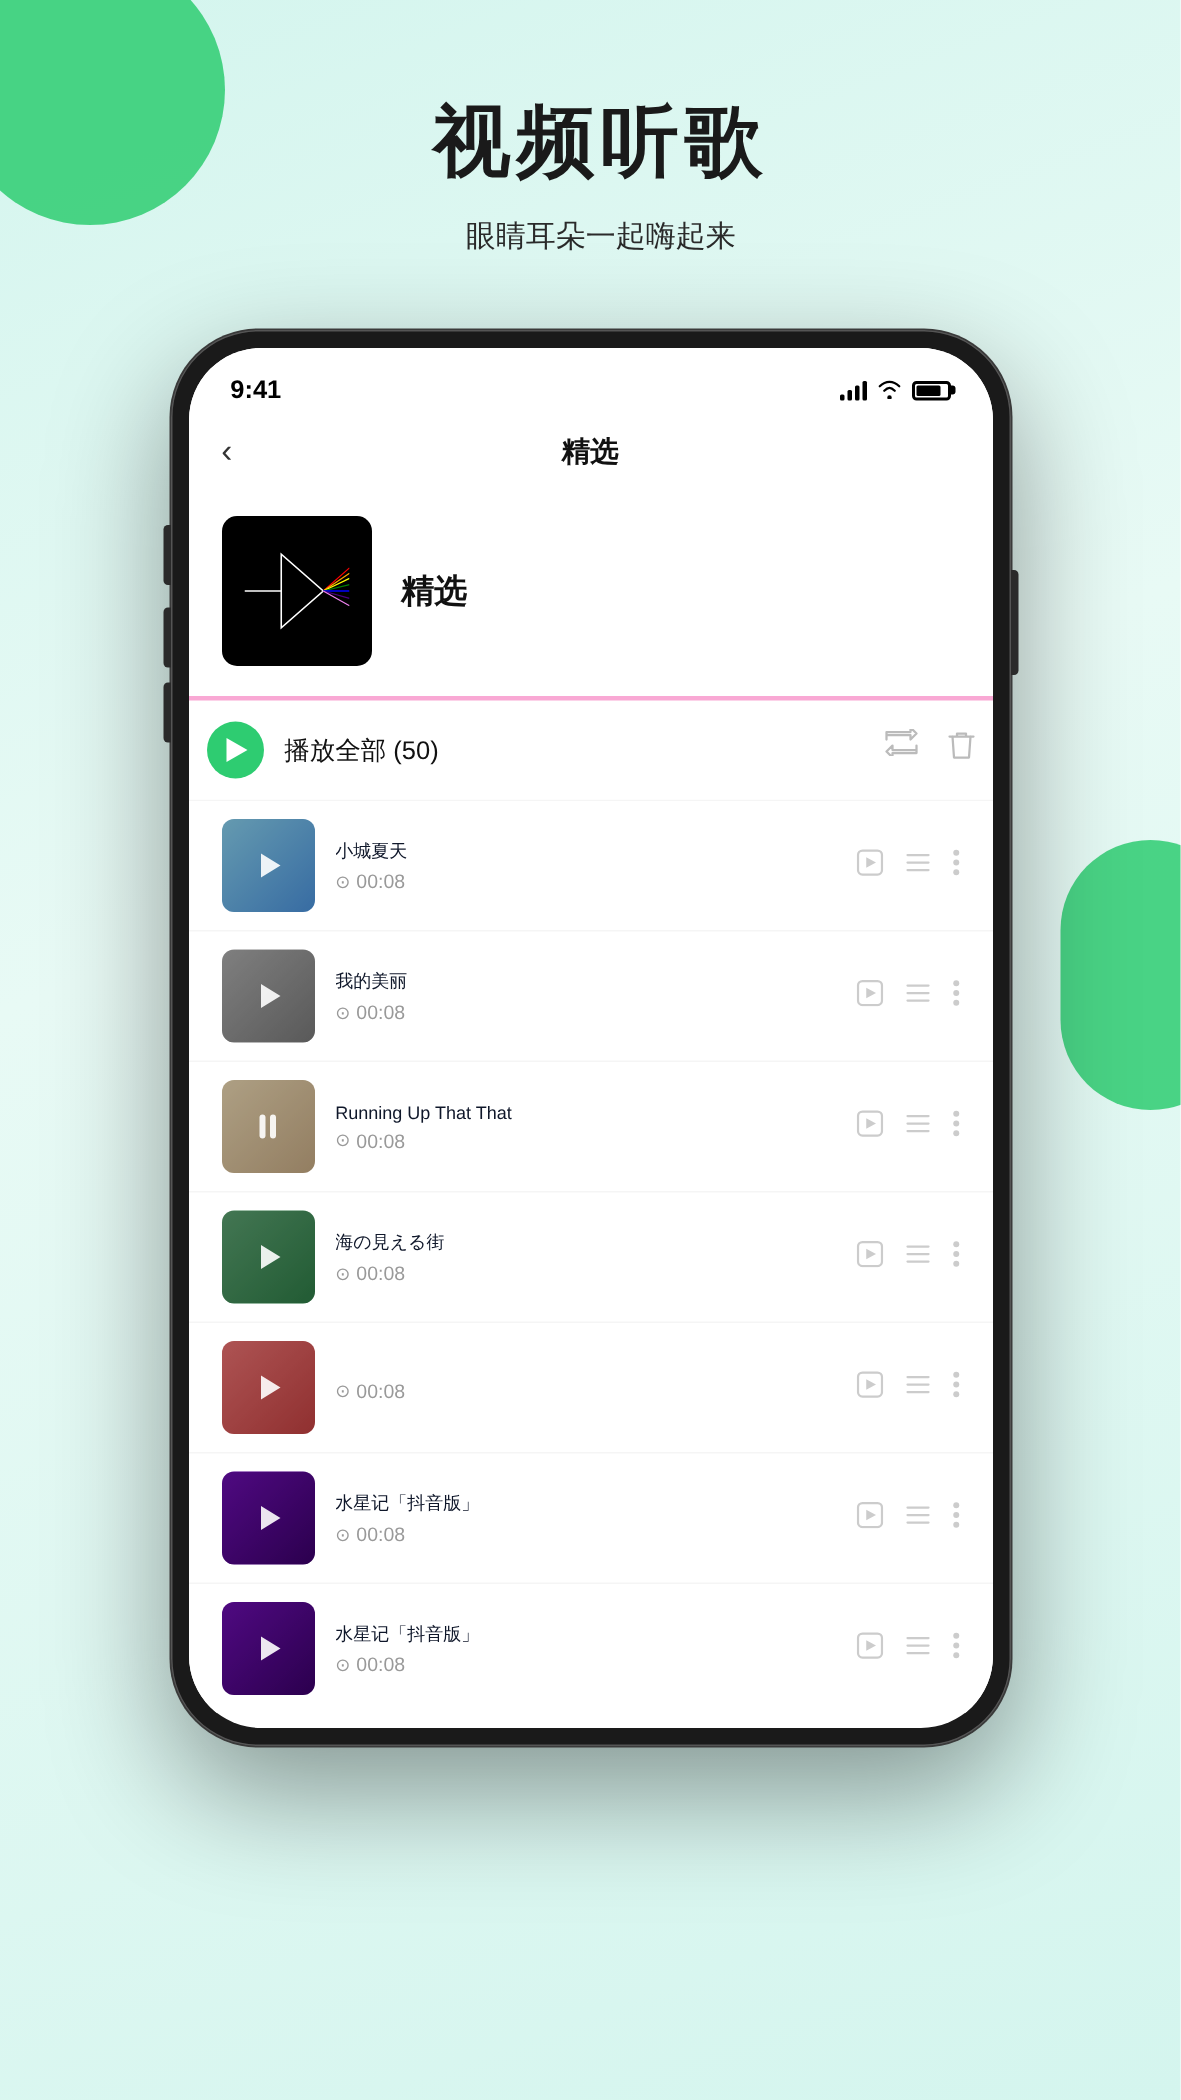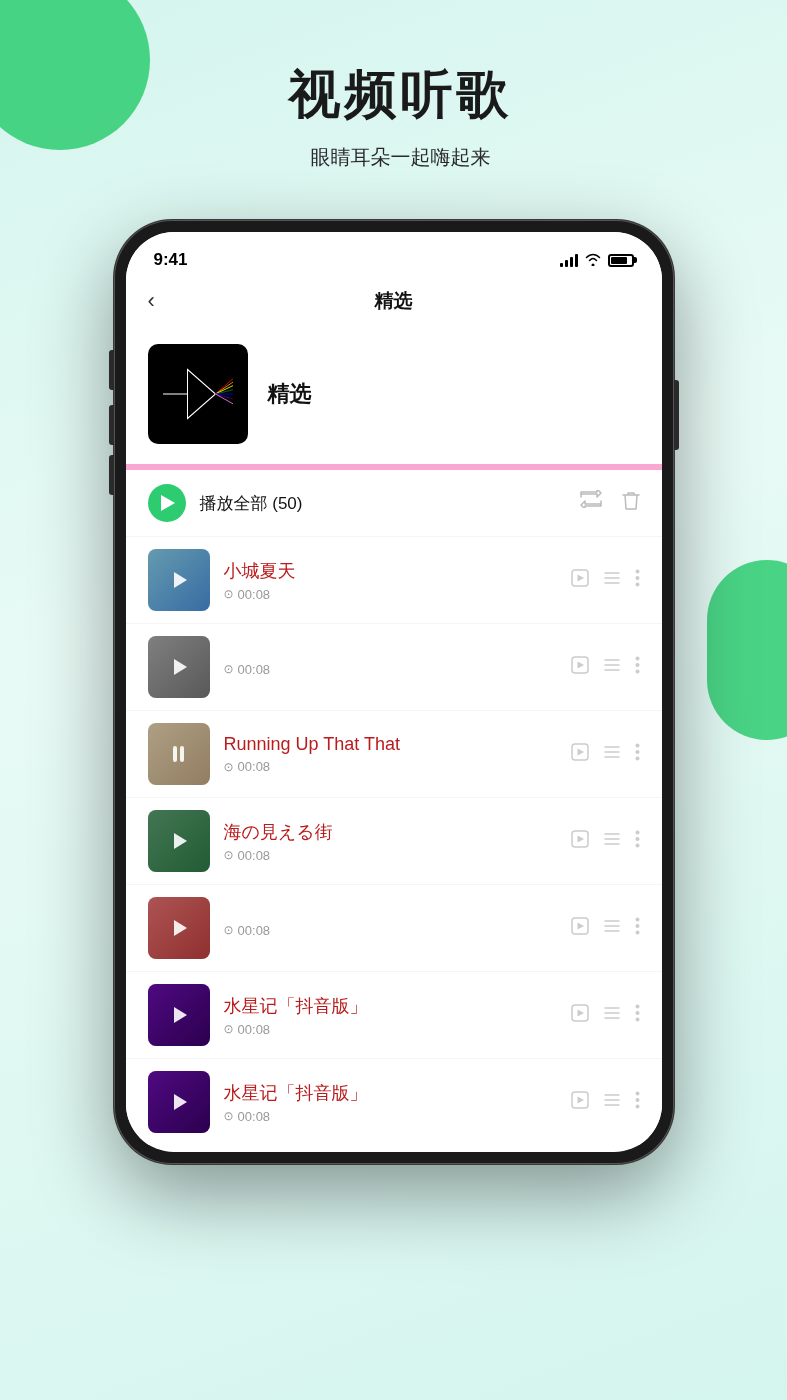--- a/index.html
+++ b/index.html
@@ -219,23 +219,23 @@
       font-size: 22px;
       font-weight: 700;
       color: #111;
       margin-left: 20px;
     }
 
     
     .play-all-bar {
       display: flex;
       align-items: center;
-      padding: 14px 22px;
+      padding: 14px 12px;
       background: #fff;
-      border-top: 6px solid #f9a8d4;
+      border-top: 3px solid #f9a8d4;
     }
     .play-all-btn {
       width: 38px;
       height: 38px;
       background: #2ecc71;
       border-radius: 50%;
       display: flex;
       align-items: center;
       justify-content: center;
       flex-shrink: 0;
@@ -307,22 +307,22 @@
       height: 16px;
       background: rgba(255,255,255,0.9);
       border-radius: 2px;
     }
     .song-info {
       flex: 1;
       margin-left: 14px;
       min-width: 0;
     }
     .song-title {
-      font-size: 18px;
-      color: #b91c1c;
+      font-size: 12px;
+      color: #0f172a;
       font-weight: 500;
       white-space: nowrap;
       overflow: hidden;
       text-overflow: ellipsis;
     }
     .song-duration {
       font-size: 13px;
       color: #999;
       margin-top: 4px;
       display: flex;
@@ -482,20 +482,21 @@
       </span>
     </div>
   </div>
           <div class="song-item">
     <div class="song-thumb thumb-2">
       <div class="thumb-overlay">
         <div class="play-icon-small"></div>
       </div>
     </div>
     <div class="song-info">
+      <div class="song-title">我的美丽</div>
       <div class="song-duration">
         <span class="clock-icon">⊙</span>
         <span>00:08</span>
       </div>
     </div>
     <div class="song-controls">
       <span class="ctrl-icon">
         <svg width="18" height="18" viewBox="0 0 18 18" fill="none">
           <rect x="1" y="1" width="16" height="16" rx="3" stroke="#ccc" stroke-width="1.5"></rect>
           <polygon points="6.5,5.5 6.5,12.5 13,9" fill="#ccc"></polygon>

